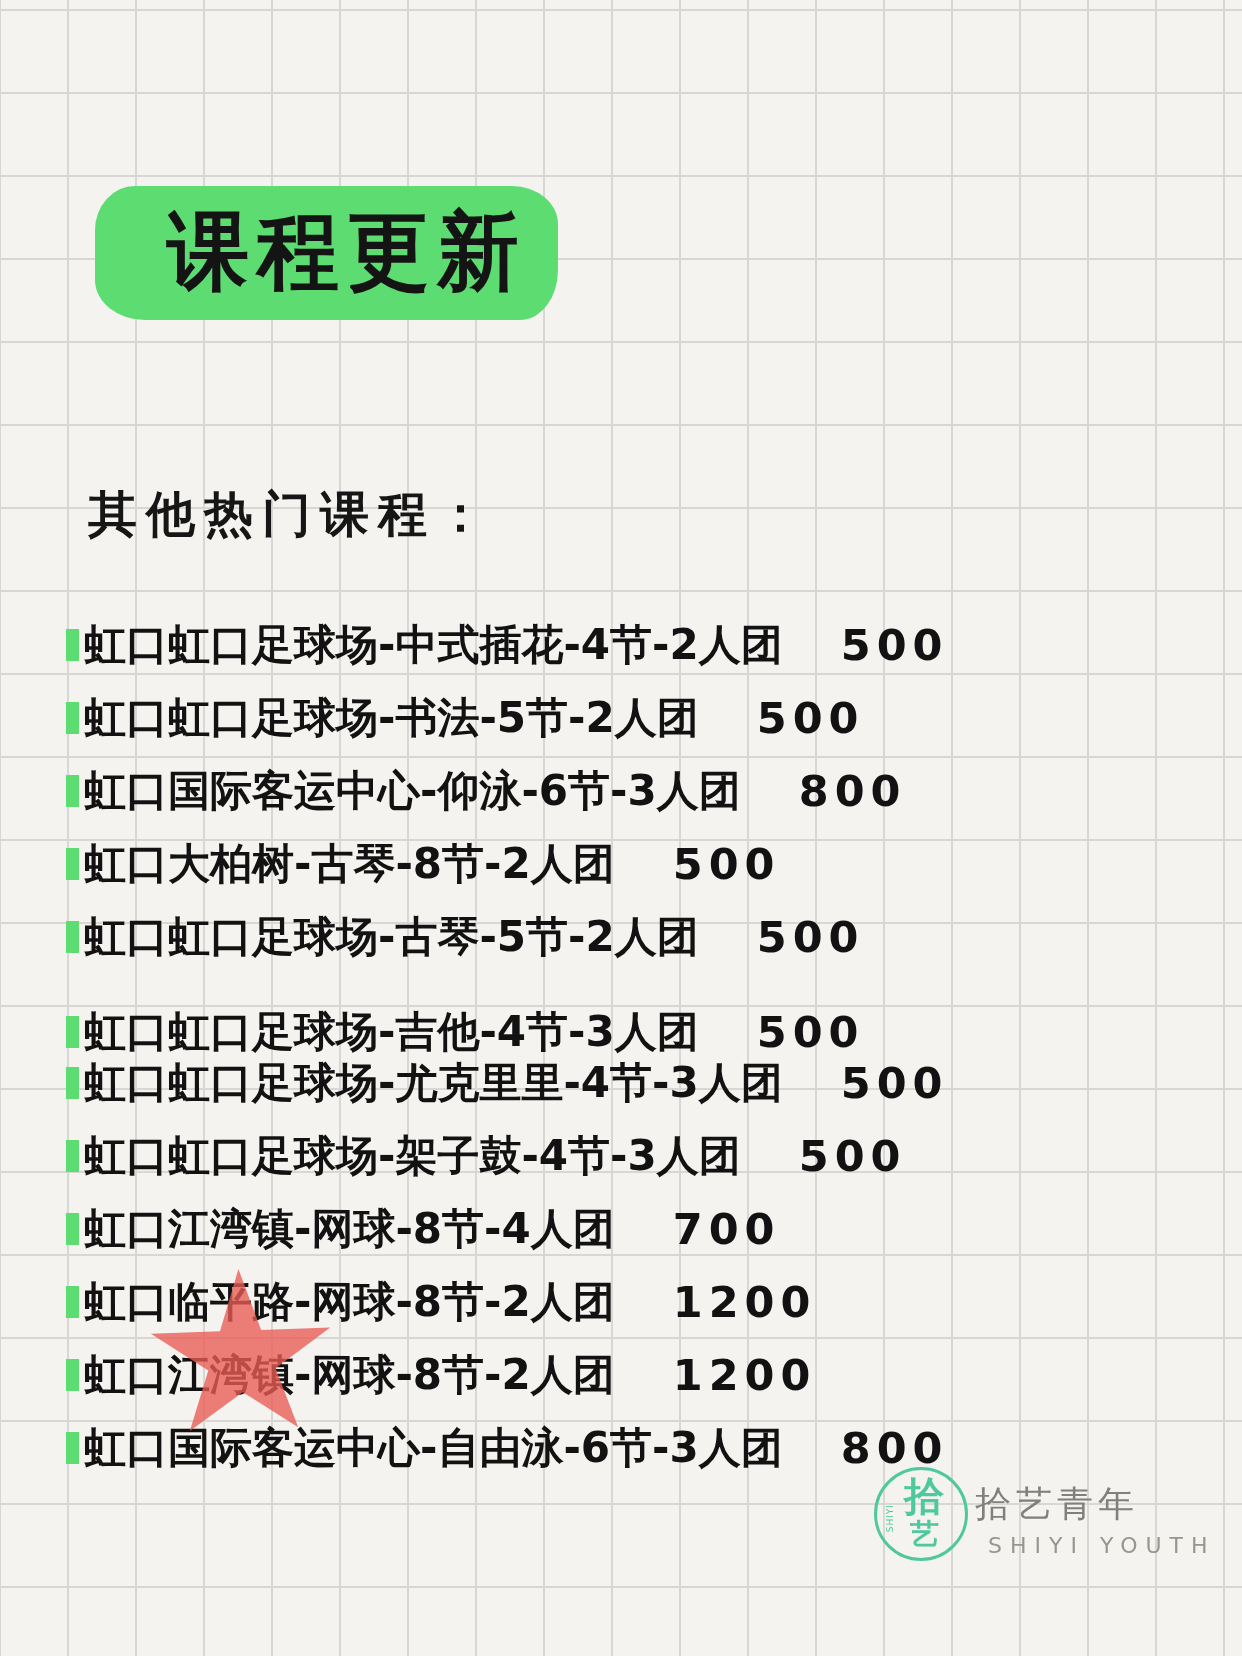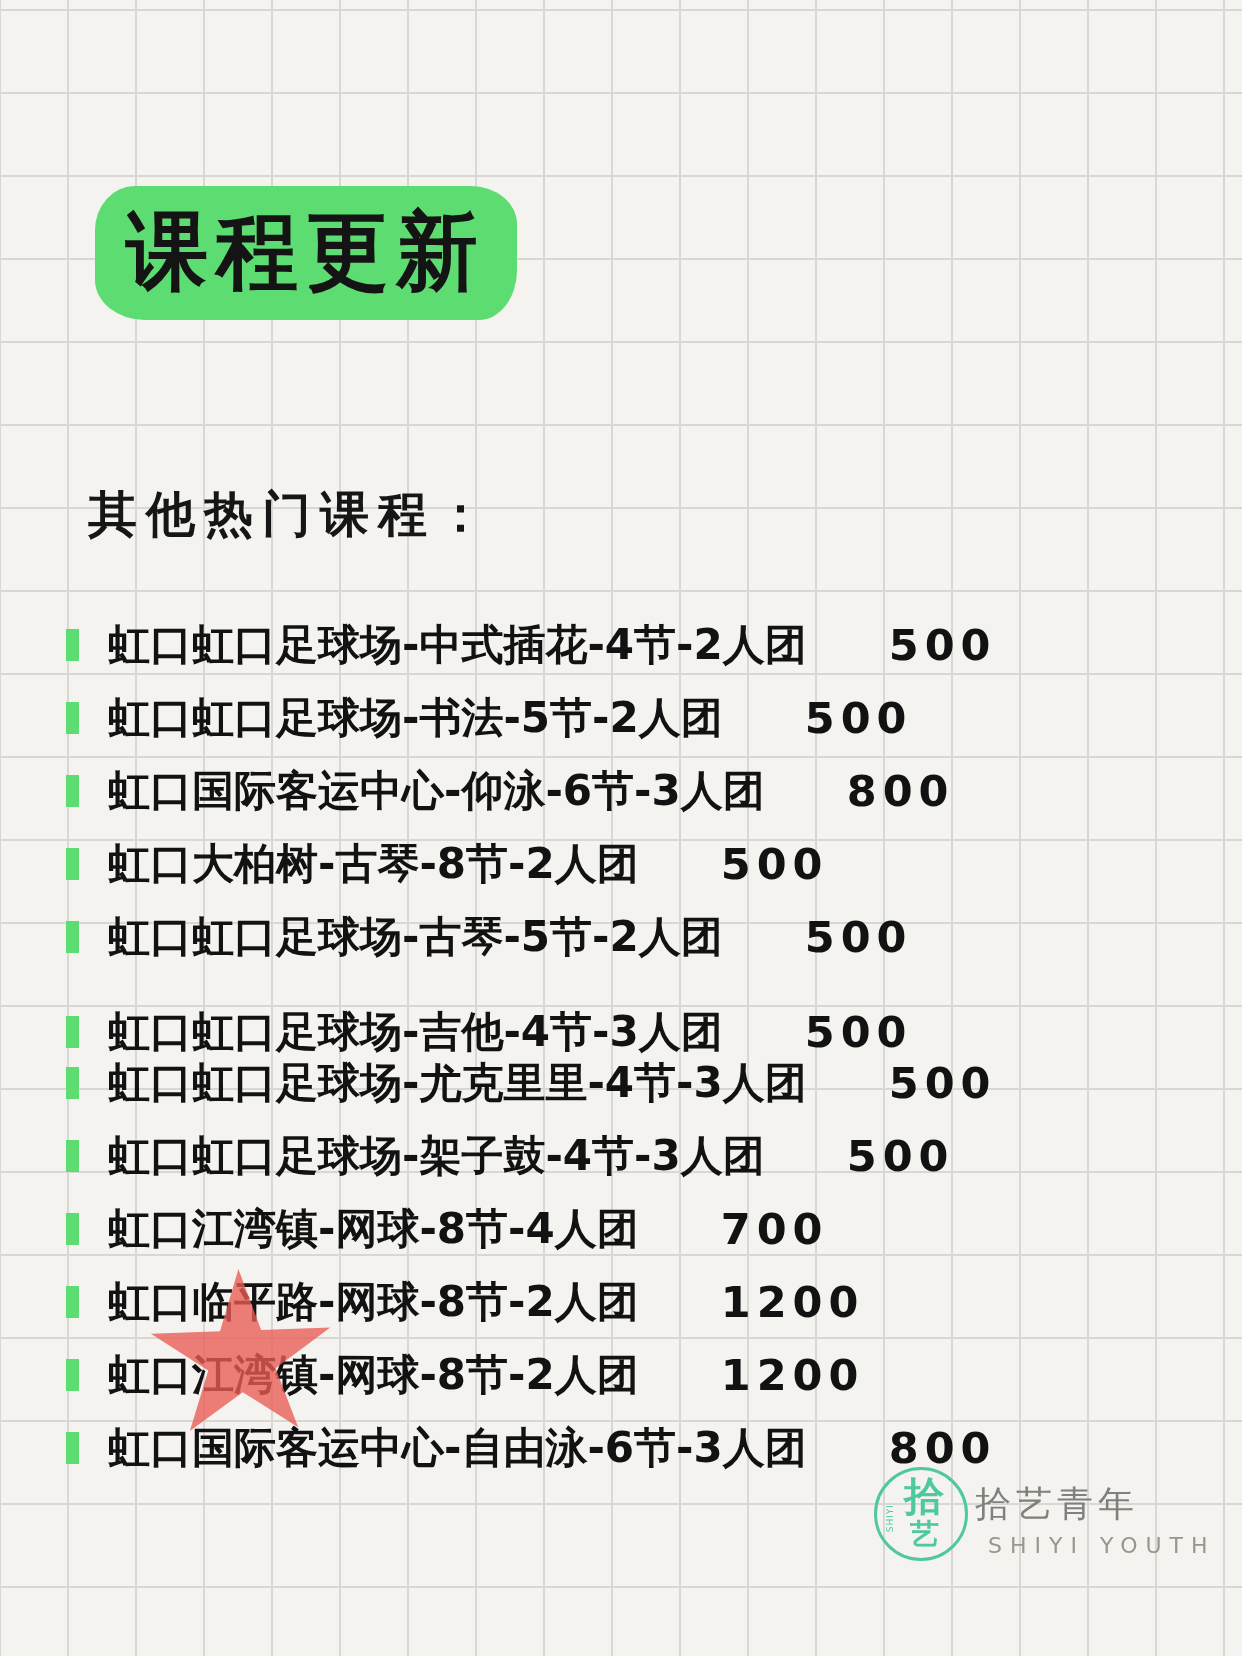--- a/index.html
+++ b/index.html
@@ -28,21 +28,21 @@
     transform:scaleY(1.05);white-space:nowrap;
   }
   .subtitle{
     position:absolute;left:88px;top:482px;
     font-size:49px;font-weight:800;color:#161616;letter-spacing:9px;
     white-space:nowrap;
   }
   .course-list{position:absolute;left:0;top:0;width:1242px;}
   .row{
     position:absolute;left:66px;height:72px;line-height:72px;
-    white-space:nowrap;display:flex;align-items:center;gap:24px;
+    white-space:nowrap;display:flex;align-items:center;
   }
   .bullet{
     display:inline-block;width:13px;height:32px;margin-right:5px;
     flex:0 0 13px;
   }
   .course{
     font-size:42px;font-weight:800;color:#121212;letter-spacing:0px;
   }
   .price{
     font-size:43px;font-weight:700;color:#121212;margin-left:58px;
@@ -77,21 +77,21 @@
   .logo-en{
     position:absolute;left:114px;top:66px;font-size:22px;font-weight:500;
     color:#97968f;letter-spacing:8px;white-space:nowrap;
   }
 </style>
 </head>
 <body>
 
 <div class="page">
 
-  <div class="title-block" style="background:#5ddc71;">
+  <div class="title-block" style="background:#5ddc71;padding-left:41px;">
     <span class="title">课程更新</span>
   </div>
 
   <div class="subtitle">其他热门课程：</div>
 
   <div class="course-list">
     <div class="row" style="top:609px">
       <span class="bullet" style="background:#5ddc71"></span>
       <span class="course">虹口虹口足球场-中式插花-4节-2人团</span>
       <span class="price">500</span>

